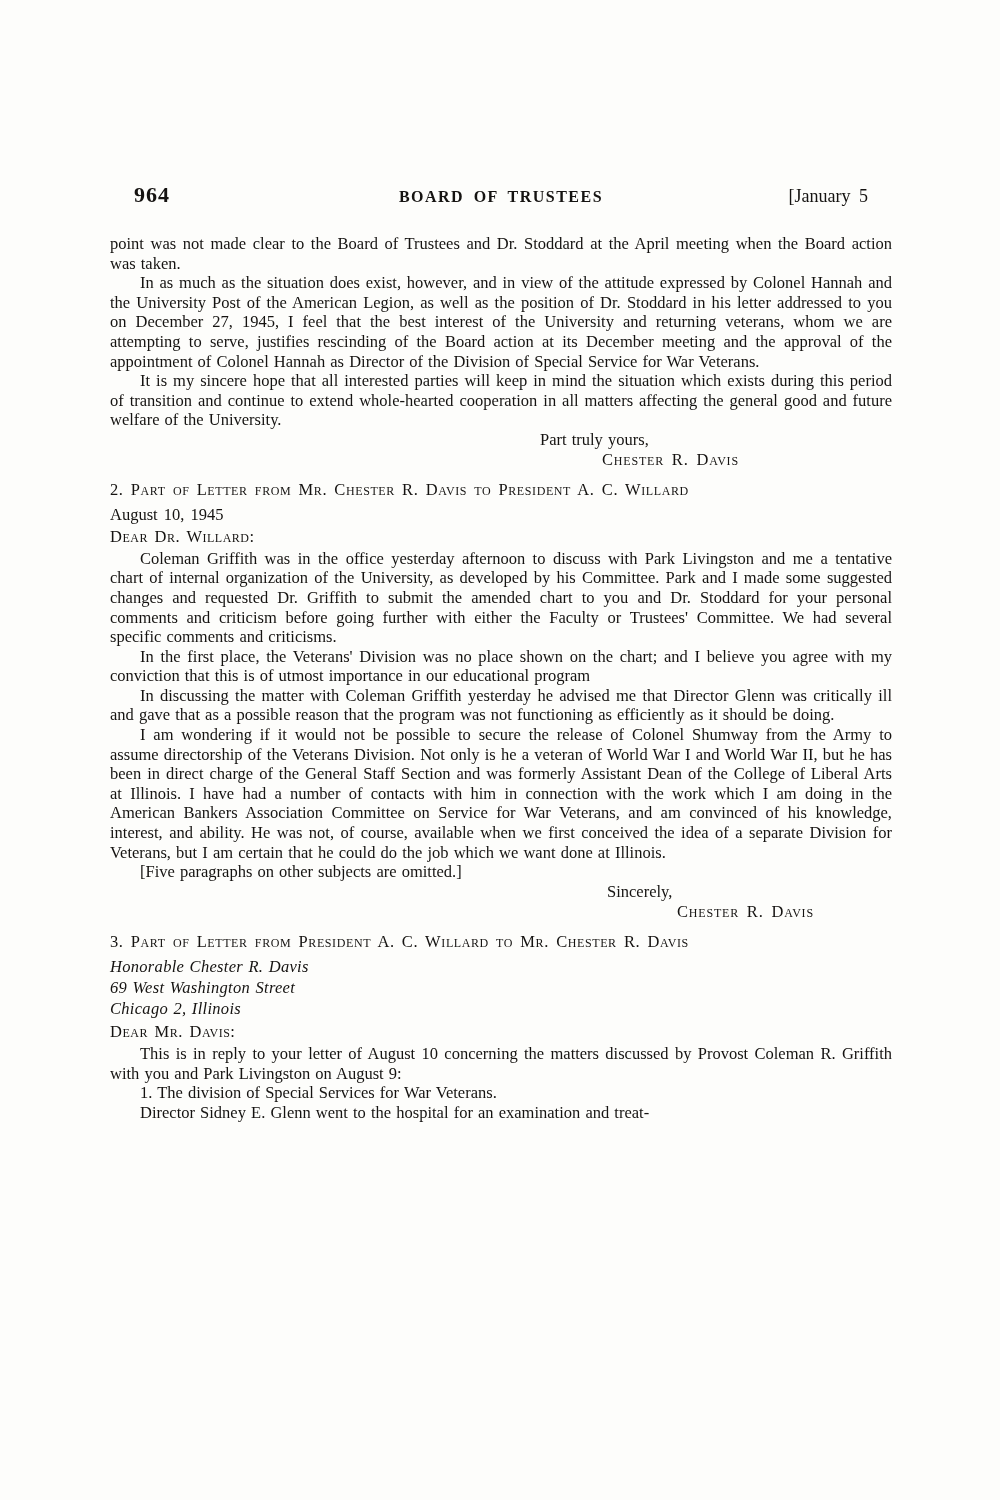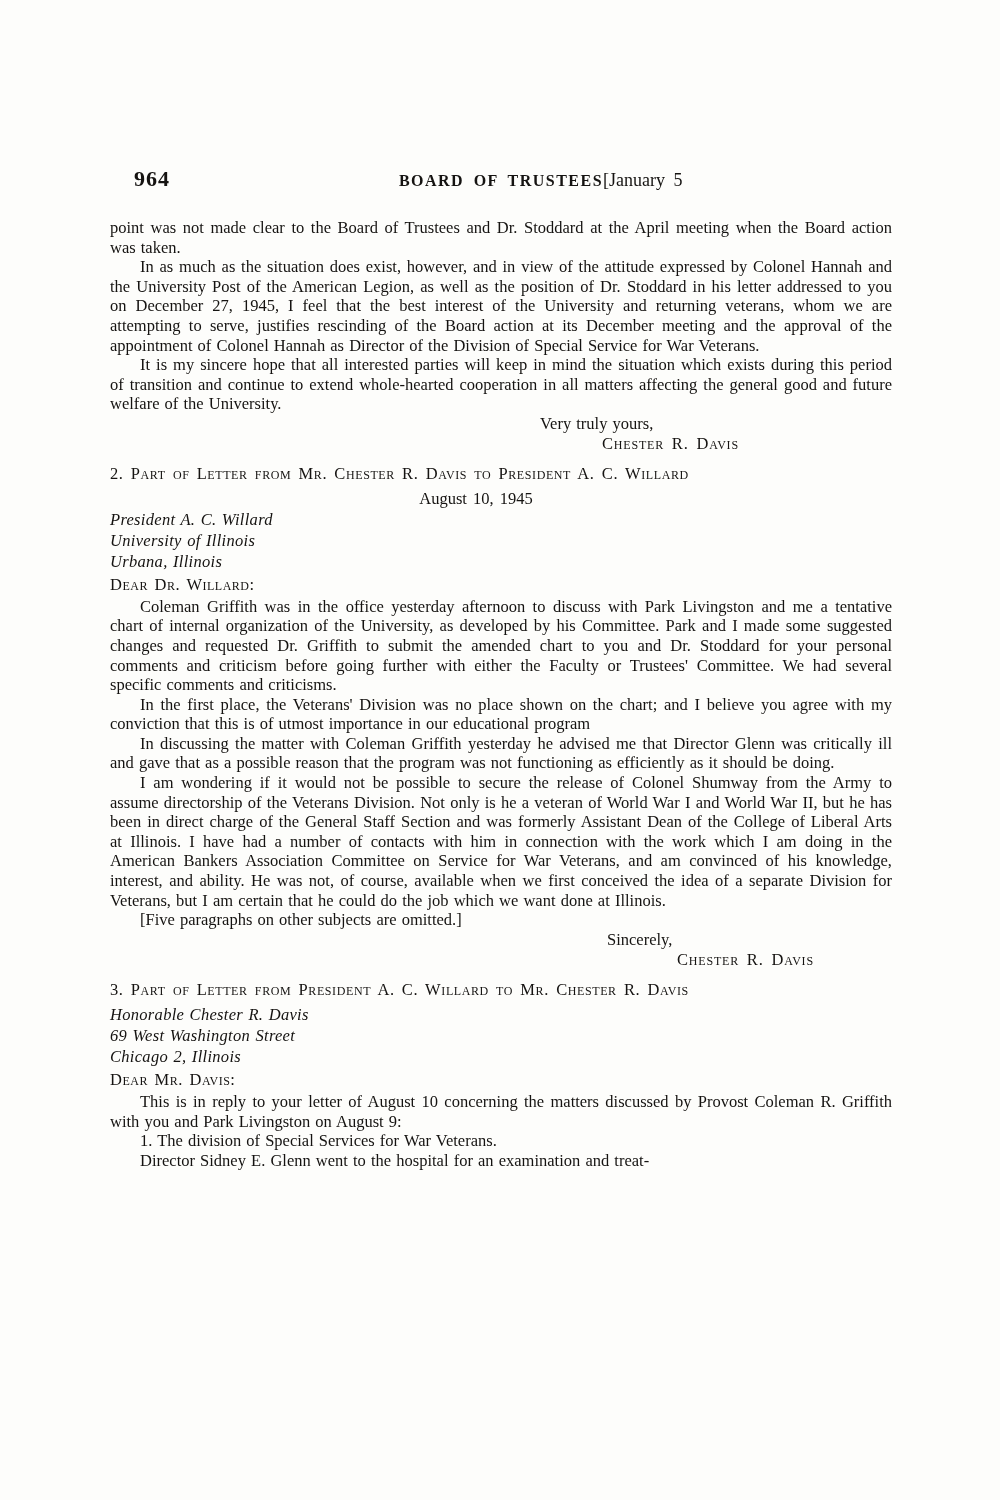--- a/index.html
+++ b/index.html
@@ -21,35 +21,37 @@
     position: absolute;
     left: 110px;
     top: 166px;
     width: 782px;
   }
   
   .running-head {
     display: grid;
     grid-template-columns: 1fr auto 1fr;
     align-items: baseline;
+    margin-top: 16px;
   }
   .page-num {
     font-size: 22px;
     font-weight: bold;
     padding-left: 24px;
     letter-spacing: 1px;
   }
   .running-title {
     font-size: 16px;
     font-weight: bold;
     letter-spacing: 1.5px;
     word-spacing: 4px;
   }
   .running-date {
     font-size: 18px;
+    text-align: right;
     padding-right: 24px;
     word-spacing: 4px;
   }
   
   .body {
     margin-top: 26px;
     font-size: 16.5px;
     line-height: 19.6px;
     text-align: justify;
     word-spacing: 1px;
@@ -75,21 +77,21 @@
     font-size: 16.5px;
     font-weight: normal;
     font-variant: small-caps;
     letter-spacing: 0.6px;
     word-spacing: 2.5px;
     text-align: left;
     margin: 10px 0 5px 0;
     text-indent: 0;
   }
   .date-line {
-    text-align: center;
+    text-align: left;
     padding-right: 50px;
     margin: 2px 0 1px 0;
     word-spacing: 2px;
   }
   .address { margin: 1px 0 0 0; }
   .address-line {
     font-style: italic;
     line-height: 21px;
     letter-spacing: 0.3px;
   }
@@ -111,31 +113,26 @@
       <span class="running-date">[January 5</span>
     </header>
 
     <main class="body">
 
       <p class="noindent">point was not made clear to the Board of Trustees and Dr. Stoddard at the April meeting when the Board action was taken.</p>
       <p>In as much as the situation does exist, however, and in view of the attitude expressed by Colonel Hannah and the University Post of the American Legion, as well as the position of Dr. Stoddard in his letter addressed to you on December 27, 1945, I feel that the best interest of the University and returning veterans, whom we are attempting to serve, justifies rescinding of the Board action at its December meeting and the approval of the appointment of Colonel Hannah as Director of the Division of Special Service for War Veterans.</p>
       <p>It is my sincere hope that all interested parties will keep in mind the situation which exists during this period of transition and continue to extend whole-hearted cooperation in all matters affecting the general good and future welfare of the University.</p>
 
       <div class="closing closing1">
-        <div class="valediction">Very truly yours,</div>
+        <div class="valediction">Part truly yours,</div>
         <div class="signature">Chester R. Davis</div>
       </div>
 
       <h2 class="section-heading">2. Part of Letter from Mr. Chester R. Davis to President A. C. Willard</h2>
       <div class="date-line">August 10, 1945</div>
-      <div class="address">
-        <div class="address-line">President A. C. Willard</div>
-        <div class="address-line">University of Illinois</div>
-        <div class="address-line">Urbana, Illinois</div>
-      </div>
       <div class="salutation smallcaps">Dear Dr. Willard:</div>
 
       <p>Coleman Griffith was in the office yesterday afternoon to discuss with Park Livingston and me a tentative chart of internal organization of the University, as developed by his Committee. Park and I made some suggested changes and requested Dr. Griffith to submit the amended chart to you and Dr. Stoddard for your personal comments and criticism before going further with either the Faculty or Trustees' Committee. We had several specific comments and criticisms.</p>
       <p>In the first place, the Veterans' Division was no place shown on the chart; and I believe you agree with my conviction that this is of utmost importance in our educational program</p>
       <p>In discussing the matter with Coleman Griffith yesterday he advised me that Director Glenn was critically ill and gave that as a possible reason that the program was not functioning as efficiently as it should be doing.</p>
       <p>I am wondering if it would not be possible to secure the release of Colonel Shumway from the Army to assume directorship of the Veterans Division. Not only is he a veteran of World War I and World War II, but he has been in direct charge of the General Staff Section and was formerly Assistant Dean of the College of Liberal Arts at Illinois. I have had a number of contacts with him in connection with the work which I am doing in the American Bankers Association Committee on Service for War Veterans, and am convinced of his knowledge, interest, and ability. He was not, of course, available when we first conceived the idea of a separate Division for Veterans, but I am certain that he could do the job which we want done at Illinois.</p>
       <p>[Five paragraphs on other subjects are omitted.]</p>
 
       <div class="closing closing2">
         <div class="valediction">Sincerely,</div>

